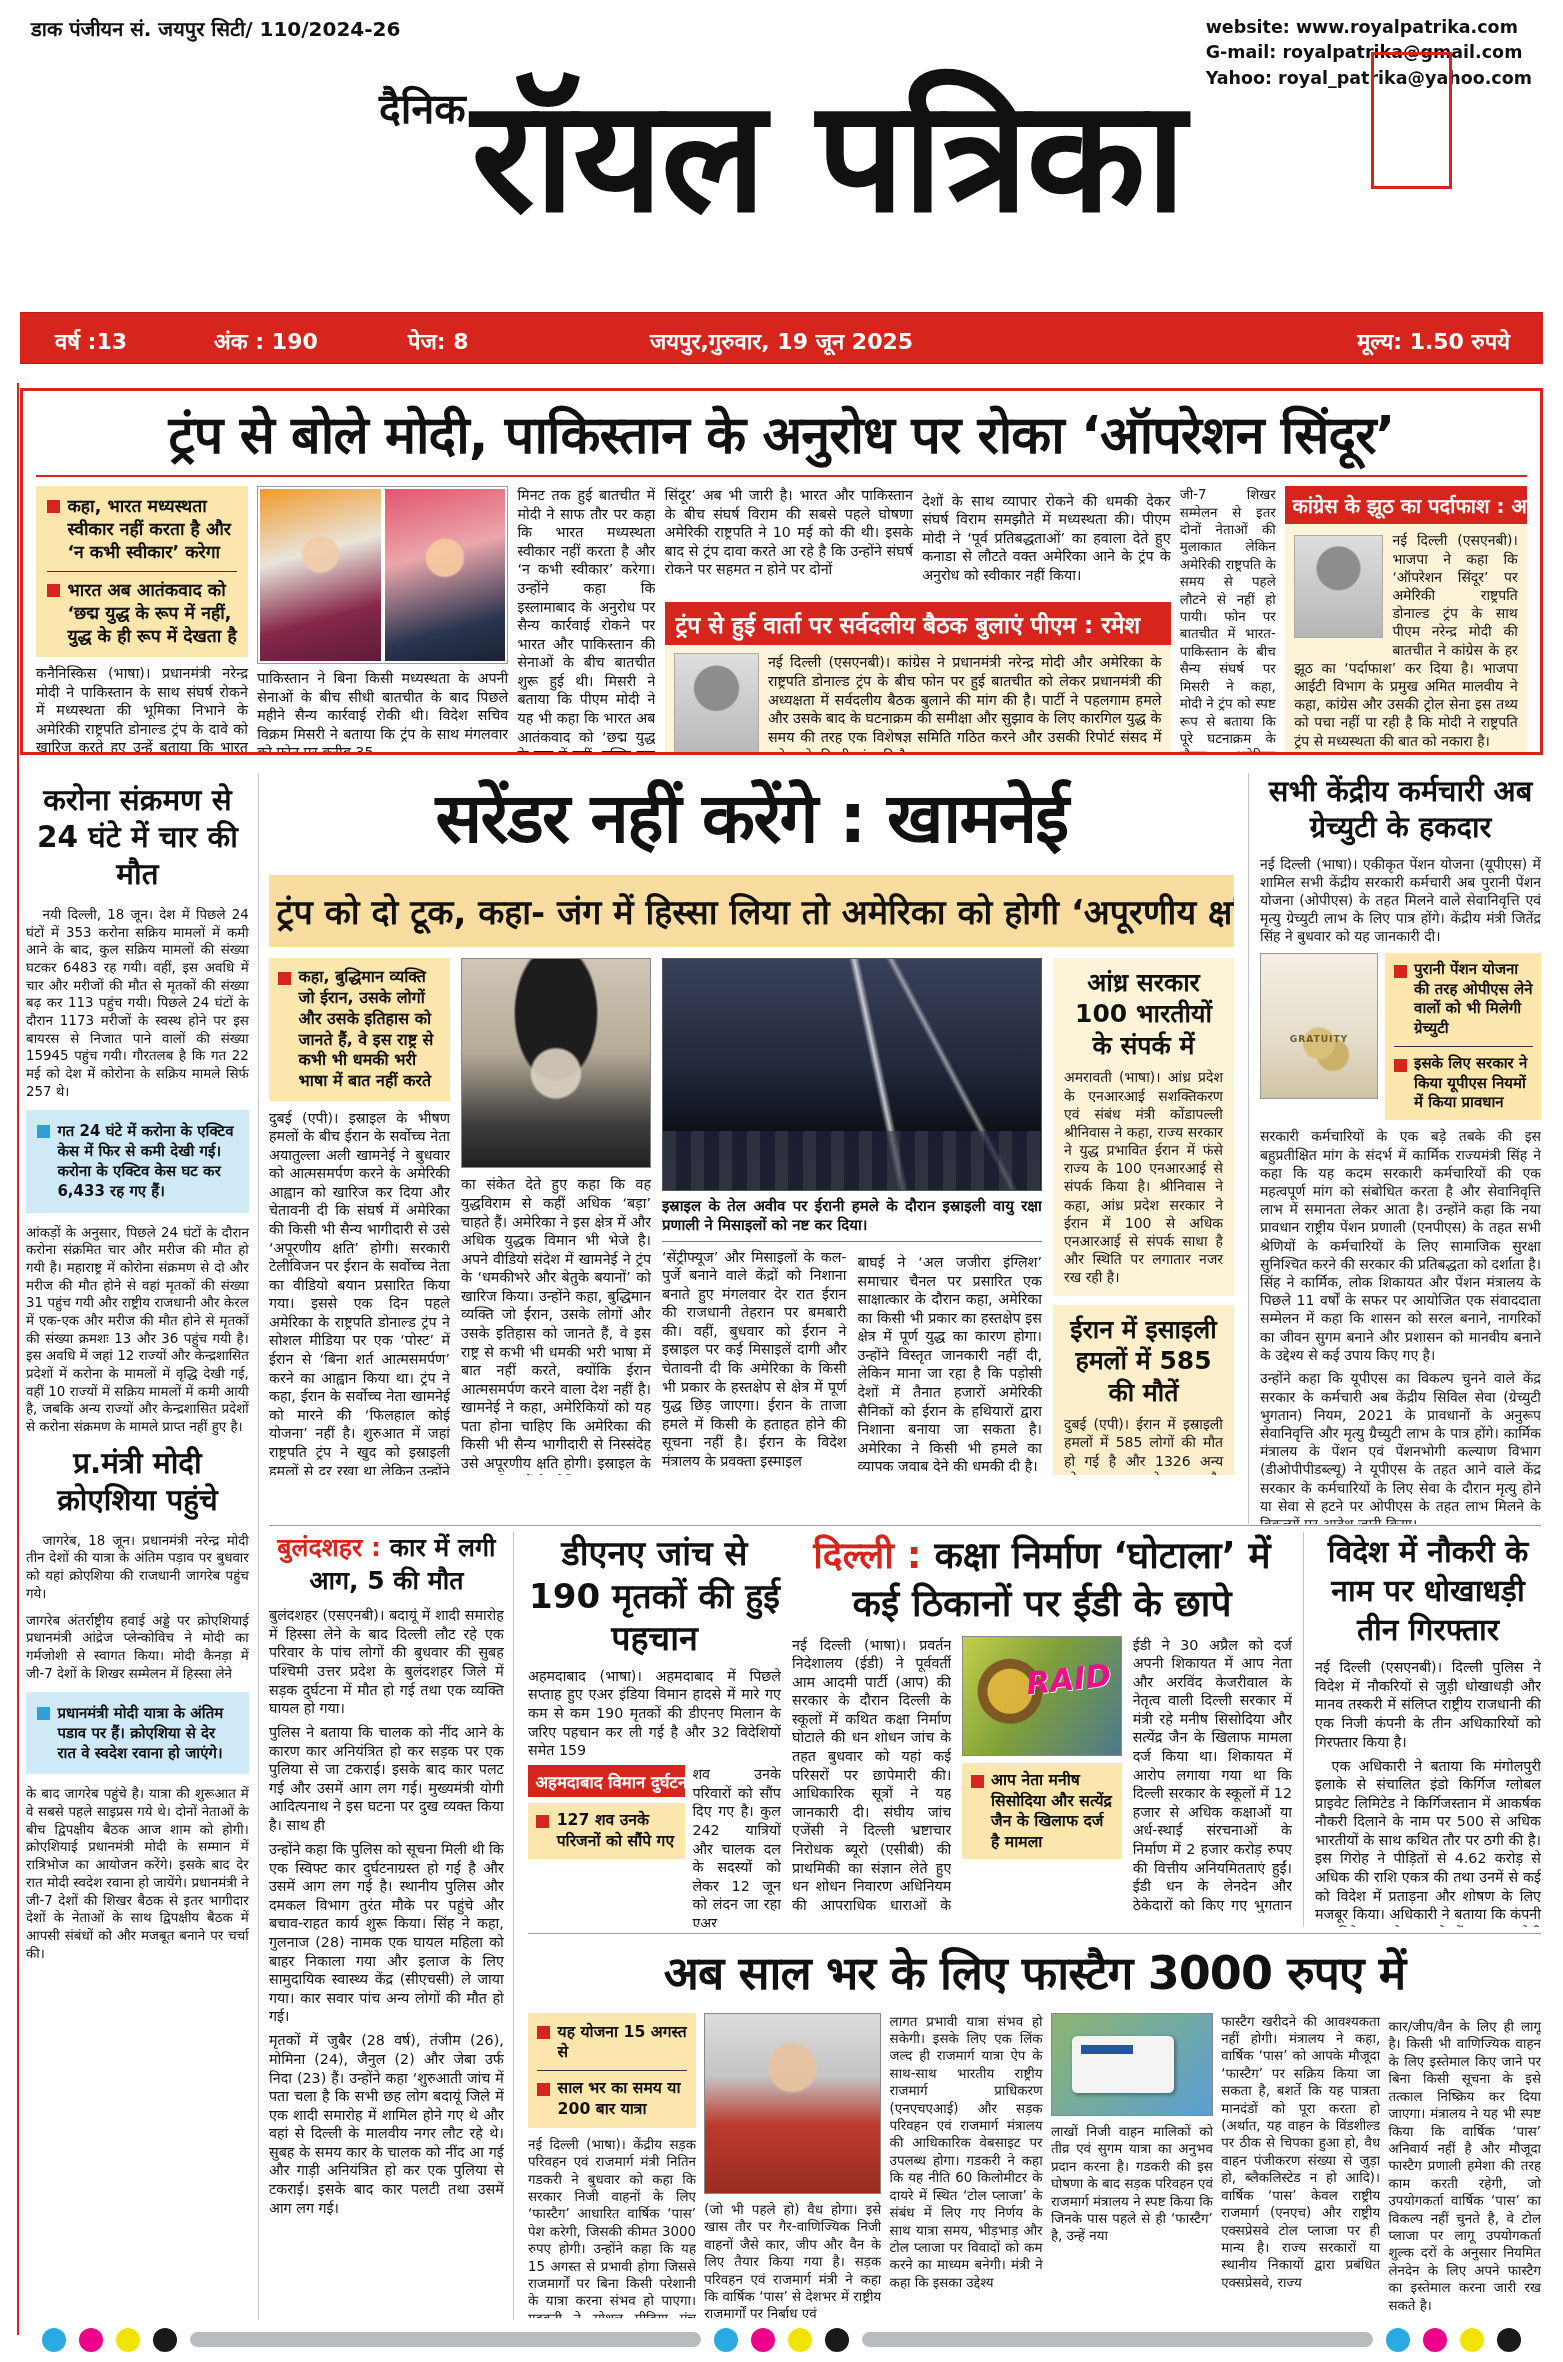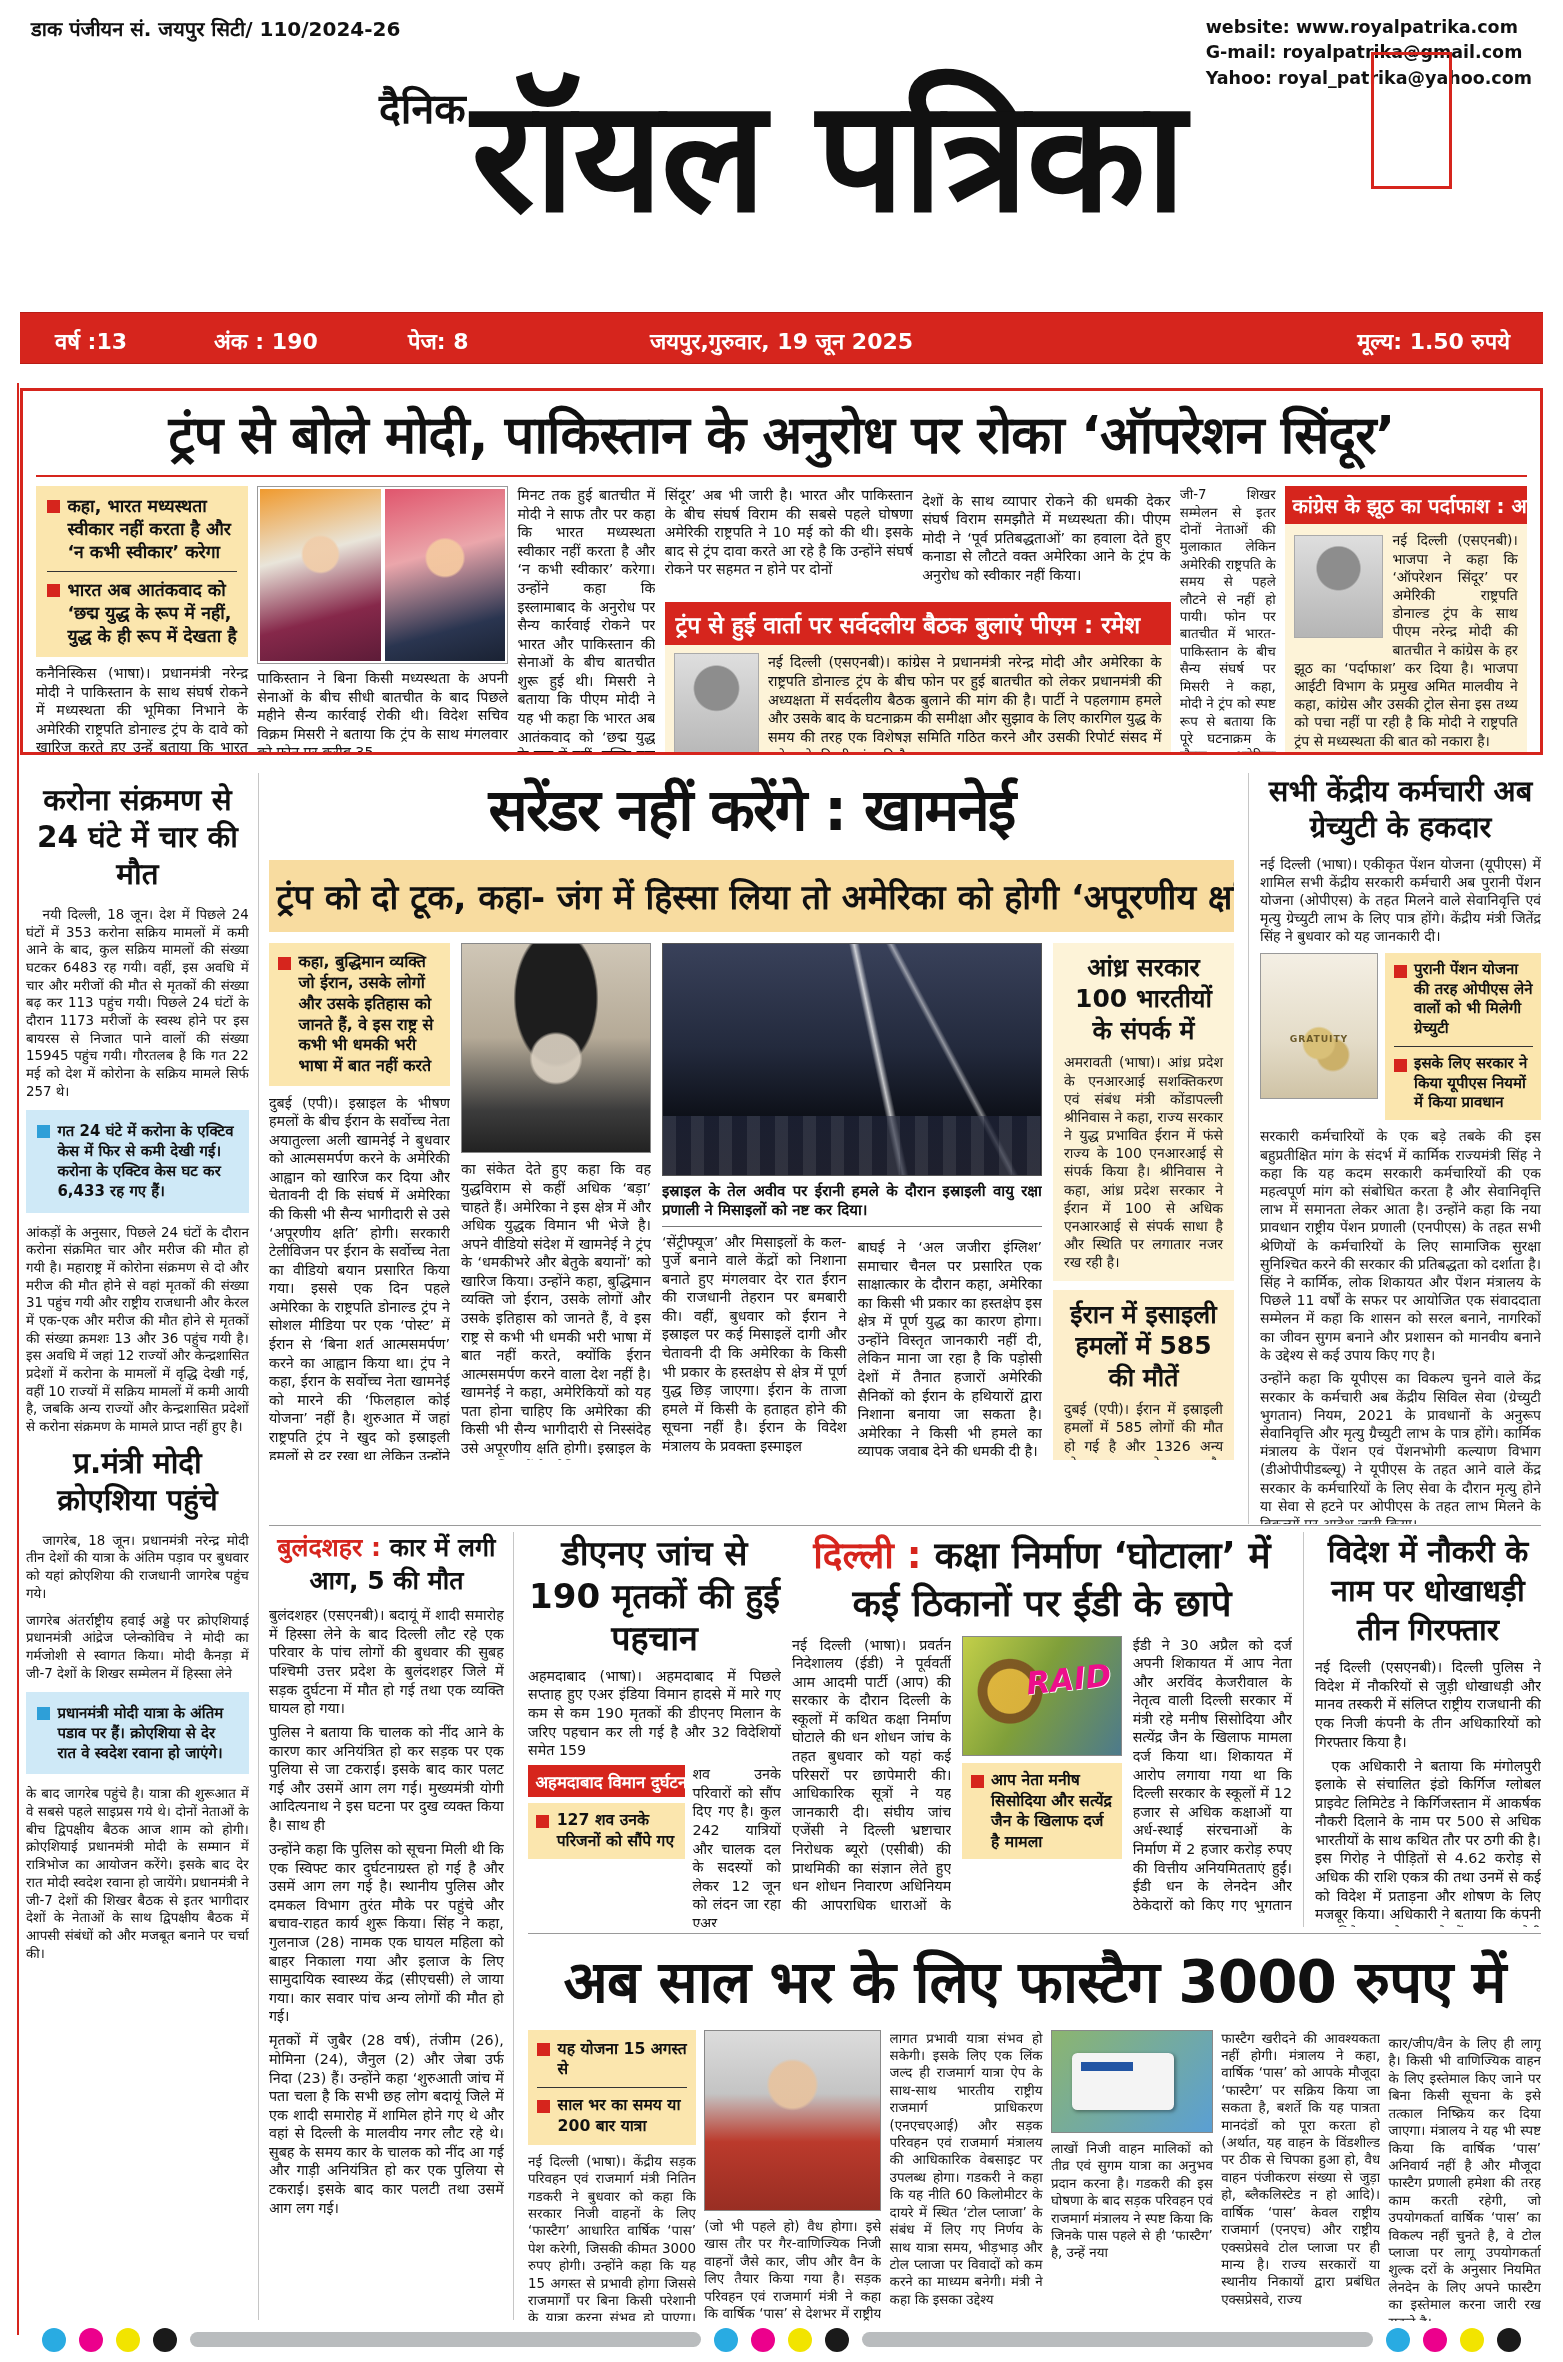--- a/index.html
+++ b/index.html
@@ -60,21 +60,21 @@
 
   
   .left-rail { position:absolute; top:773px; left:26px; width:233px; height:1547px; overflow:hidden; border-right:0.9px solid #c6c6c6; padding-right:9.2px; font-size:13.4px; }
   .left-rail h2 { font-size:29.5px; font-weight:bold; text-align:center; line-height:1.25; margin:9.2px 0 13px; }
   .left-rail p { text-align:justify; line-height:1.32; margin-bottom:9.2px; }
   .blue-box { background:#cfe9f7; padding:11px 11px; font-weight:bold; font-size:15px; line-height:1.35; margin-bottom:11px; }
   .blue-box .row { display:flex; gap:7.4px; }
 
   
   .kh-section { position:absolute; top:768px; left:269px; width:965px; height:759px; overflow:hidden; }
-  .kh-headline { font-size:58px; font-weight:bold; text-align:center; white-space:nowrap; overflow:hidden; letter-spacing:-1.8px; }
+  .kh-headline { font-size:69px; font-weight:bold; text-align:center; white-space:nowrap; overflow:hidden; letter-spacing:-1.8px; }
   .kh-subhead { background:#f8dca0; font-size:34px; font-weight:bold; text-align:center; white-space:nowrap; overflow:hidden; padding:13px 7.4px; margin:13px 0 11px; }
   .kh-cols { display:flex; gap:11px; height:517px; overflow:hidden; }
   .kh-colA { width:181px; flex:none; overflow:hidden; }
   .kh-colB { width:190px; flex:none; overflow:hidden; }
   .kh-colC { width:380px; flex:none; overflow:hidden; }
   .kh-colD { flex:1; overflow:hidden; }
   .kh-bullet { background:#fbe6ae; padding:9.2px; margin-bottom:7.4px; }
   .kh-bullet .bb-item { font-size:16px; }
   .khamenei-photo { width:100%; height:210px; border:0.9px solid #888; background:radial-gradient(circle at 50% 55%, rgba(220,210,195,.9) 0 16%, rgba(220,210,195,0) 18%), radial-gradient(ellipse at 50% 26%, #1d1d1d 0 30%, rgba(0,0,0,0) 32%), linear-gradient(180deg,#cfc6b6 0%,#b5aa97 45%,#3c3c3c 80%,#222 100%); margin-bottom:7.4px; }
   .city-photo { position:relative; width:100%; height:233px; border:0.9px solid #555; background:linear-gradient(180deg,#39415a 0%,#232a3d 45%,#0d1018 75%,#1a1410 100%); overflow:hidden; margin-bottom:5.5px; }
@@ -117,21 +117,21 @@
   .delhi-cols { display:flex; gap:11px; height:277px; overflow:hidden; }
   .delhi-cols > * { flex:1; overflow:hidden; }
   .raid-img { height:120px; border:0.9px solid #888; background:linear-gradient(120deg,#c3cf49 0%,#7f9f3a 45%,#4d7a8c 100%); position:relative; margin-bottom:7.4px; }
   .raid-img span { position:absolute; right:9.2px; top:24px; font-size:31px; font-weight:bold; font-style:italic; color:#ec0f8b; text-shadow:0.9px 0.9px 0 #fff; transform:rotate(-6deg); }
   .raid-img::before { content:""; position:absolute; left:13px; top:16.6px; width:68px; height:85px; border-radius:50%; background:radial-gradient(circle at 50% 45%, #e8b43c 0 38%, #7a4a1e 40% 55%, rgba(0,0,0,0) 57%); opacity:.85; }
   .sec-fraud { position:absolute; top:1532px; left:1303px; width:238px; height:395px; overflow:hidden; border-left:0.9px solid #c6c6c6; padding-left:11px; }
   .sec-fraud h2 { font-size:30px; font-weight:bold; text-align:center; line-height:1.3; margin-bottom:9.2px; }
 
   
   .sec-fastag { position:absolute; top:1933px; left:528px; width:1013px; height:388px; overflow:hidden; border-top:0.9px solid #9a9a9a; padding-top:5.5px; }
-  .sec-fastag h2 { font-size:58px; font-weight:bold; text-align:center; white-space:nowrap; overflow:hidden; letter-spacing:-0.9px; margin-bottom:11px; }
+  .sec-fastag h2 { font-size:46px; font-weight:bold; text-align:center; white-space:nowrap; overflow:hidden; letter-spacing:-0.9px; margin-bottom:11px; }
   .ft-cols { display:flex; gap:8.3px; height:305px; overflow:hidden; }
   .ft-cols .bt { font-size:13.4px; }
   .ft-colA { width:168px; flex:none; overflow:hidden; }
   .ft-colB { width:177px; flex:none; overflow:hidden; }
   .ft-colC { width:153px; flex:none; overflow:hidden; }
   .ft-colD { width:162px; flex:none; overflow:hidden; }
   .ft-colE { width:159px; flex:none; overflow:hidden; }
   .ft-colF { flex:1; overflow:hidden; }
   .ft-bullets { background:#fbe6ae; padding:9.2px 9.2px; margin-bottom:7.4px; }
   .ft-bullets .bb-item { font-size:15.7px; }

